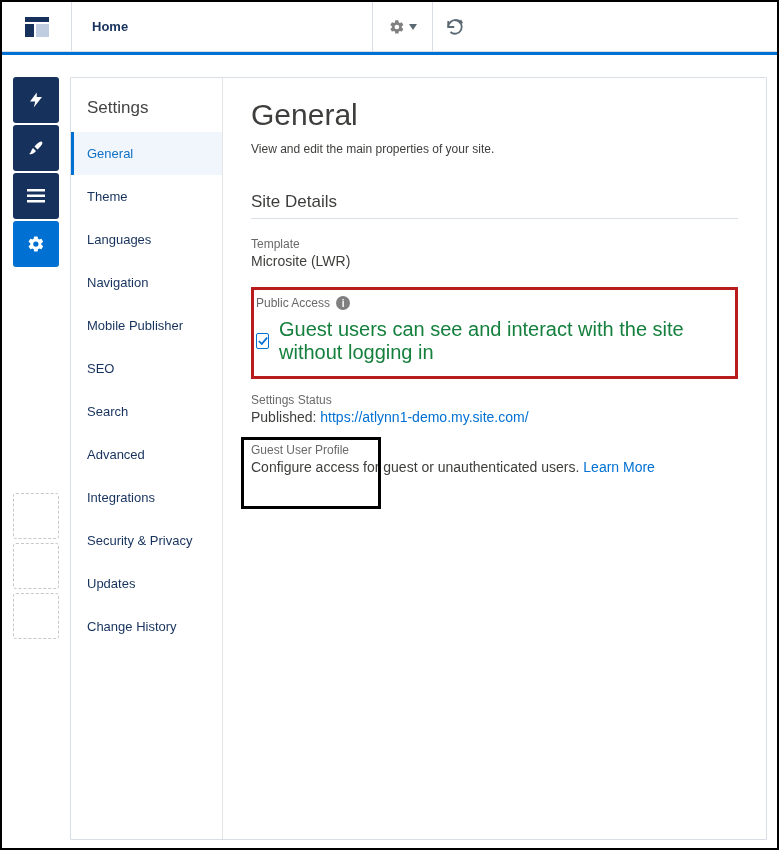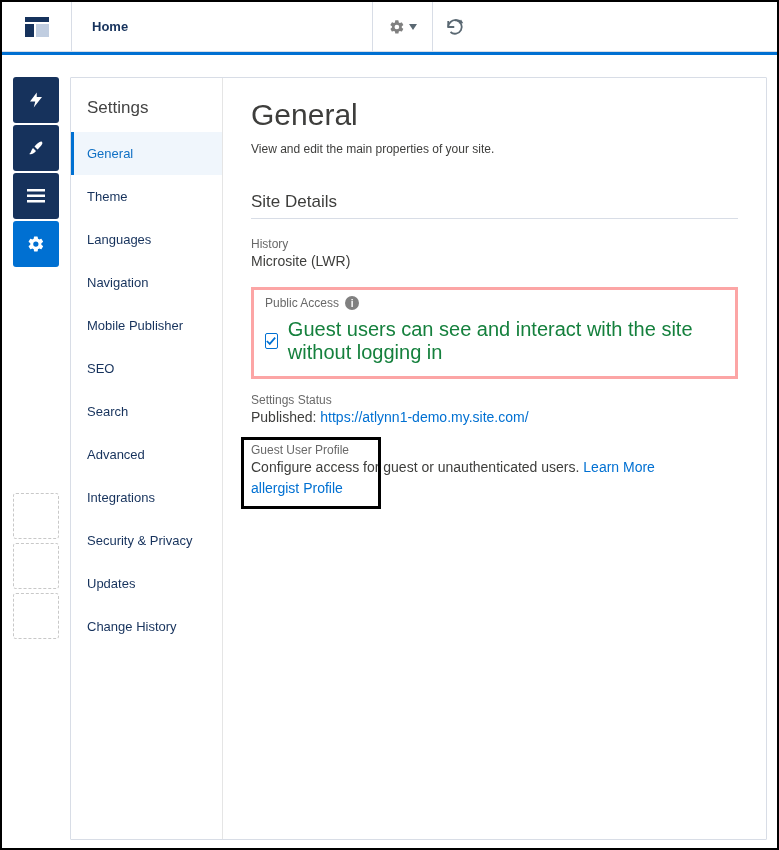--- a/index.html
+++ b/index.html
@@ -142,22 +142,22 @@
     .field-value {
       font-size: 14px; color:#3e3e3c;
       margin-top:2px; margin-bottom:18px;
     }
     .info-dot {
       display:inline-flex;width:14px;height:14px;border-radius:50%;
       background:#808080;color:#fff;font-size:10px;font-weight:bold;
       align-items:center;justify-content:center;
     }
     .highlight-box {
-      border: 3px solid #fca5a5;
-      padding: 6px 10px 12px 11px;
+      border: 3px solid #b91c1c;
+      padding: 6px 10px 12px 2px;
       margin-bottom: 14px;
     }
     .highlight-box-small {
       border: 3px solid #000;
       padding: 4px 8px 8px 8px;
       display:inline-block;
     }
     .checkbox-row {
       display:flex;align-items:center;gap:10px;margin-top:8px;
     }
@@ -253,21 +253,21 @@
       <div class="settings-item">Updates</div>
       <div class="settings-item">Change History</div>
     </div>
 
     <div class="content">
       <h1>General</h1>
       <div class="subtitle">View and edit the main properties of your site.</div>
 
       <div class="section-header">Site Details</div>
 
-      <div class="field-label">History</div>
+      <div class="field-label">Template</div>
       <div class="field-value">Microsite (LWR)</div>
 
       <div class="highlight-box">
         <div class="field-label">
           <span>Public Access</span>
           <span class="info-dot">i</span>
         </div>
         <div class="checkbox-row">
           <span class="sf-checkbox">
             <svg width="10" height="10" viewBox="0 0 12 12">
@@ -282,20 +282,17 @@
       <div class="field-value">
         <span>Published: </span><span class="link">https://atlynn1-demo.my.site.com/</span>
       </div>
 
       <div class="guest-wrap">
         <div class="highlight-box-small" style="position:absolute;left:-10px;top:-6px;width:140px;height:72px;pointer-events:none;"></div>
         <div class="field-label" style="margin-top:8px;">Guest User Profile</div>
         <div class="guest-text">
           <span>Configure access for guest or unauthenticated users. </span><span class="link">Learn More</span>
         </div>
-        <div class="guest-text">
-          <span class="link">allergist Profile</span>
-        </div>
       </div>
 
     </div>
   </div>
 </div>
 
 </body></html>

